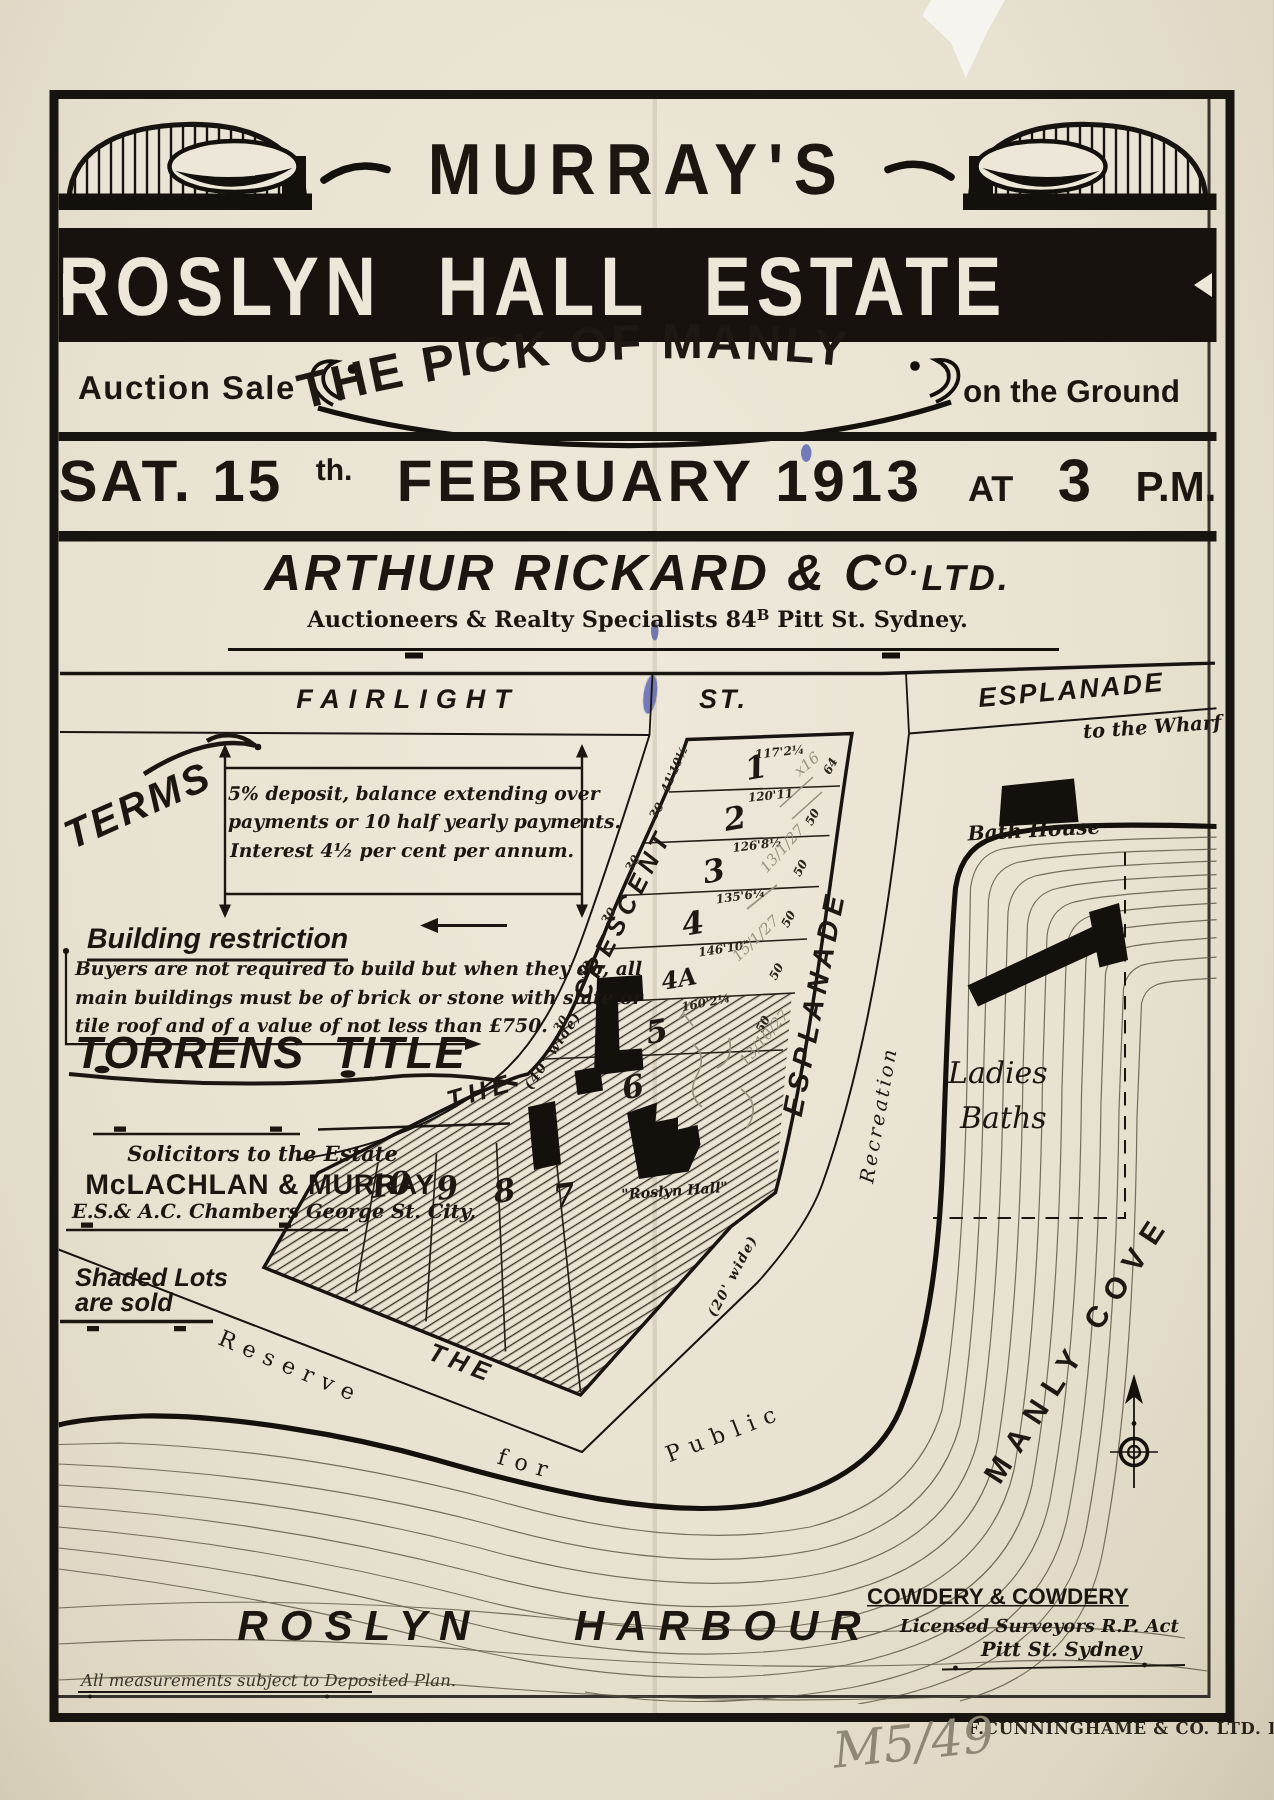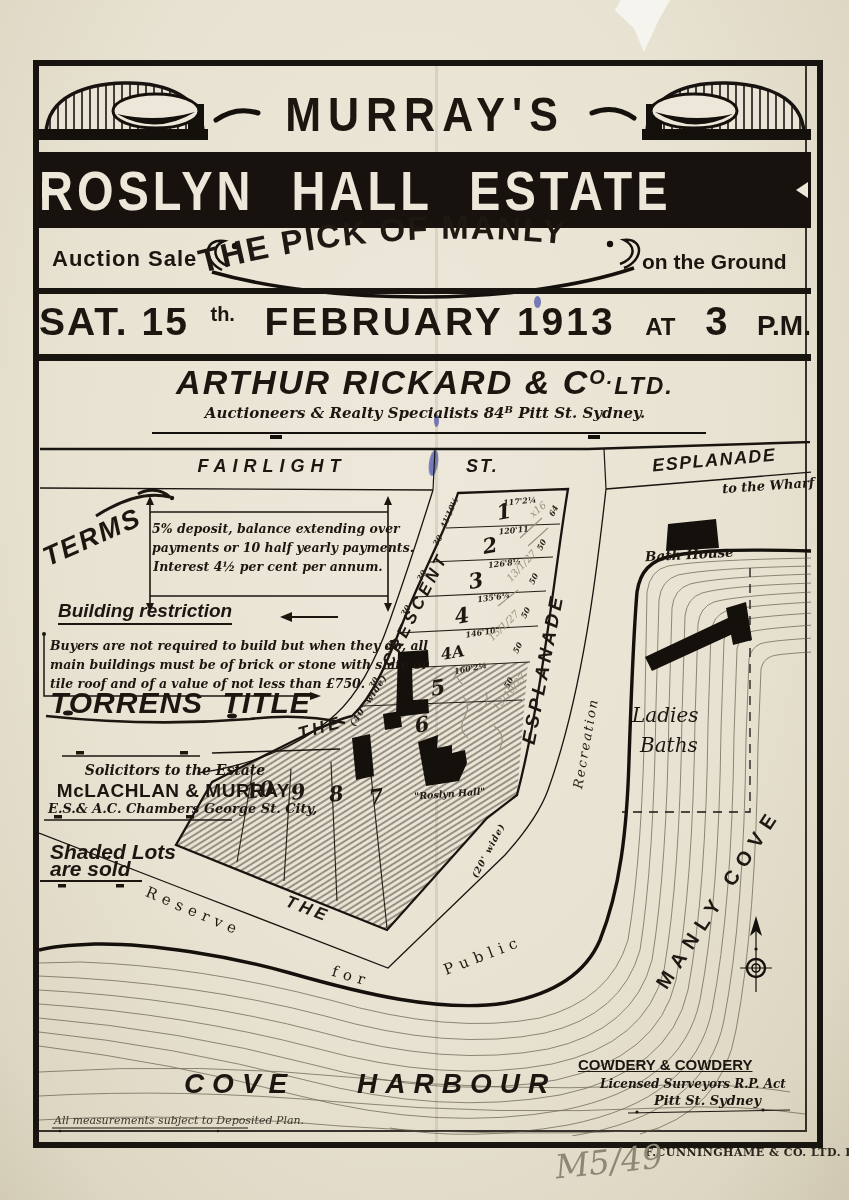--- a/index.html
+++ b/index.html
@@ -20,21 +20,21 @@
     transform:scaleY(1.18);white-space:nowrap;}
   .tri{position:absolute;width:0;height:0;border-top:8px solid transparent;border-bottom:8px solid transparent;}
   .murrays{position:absolute;left:230px;top:90px;width:390px;text-align:center;font-weight:900;
     font-size:43px;letter-spacing:7px;transform:scaleY(1.12);white-space:nowrap;}
   .rule{position:absolute;background:#181410;}
   .daterow{position:absolute;left:39px;top:299px;width:772px;height:54px;display:flex;
     align-items:baseline;justify-content:space-between;gap:12px;font-weight:900;white-space:nowrap;}
   .agent-name{position:absolute;left:39px;top:363px;width:772px;text-align:center;font-weight:900;
     font-style:italic;font-size:34px;letter-spacing:2px;white-space:nowrap;}
   .agent-sub{position:absolute;left:39px;top:404px;width:772px;text-align:center;
-    font-family:"DejaVu Serif",serif;font-style:italic;font-weight:700;font-size:15px;}
+    font-family:"DejaVu Serif",serif;font-weight:700;font-size:15px;}
   .lbl{position:absolute;white-space:nowrap;}
   svg text{fill:#1d1812;}
   .t-lot{font:italic 700 21px "DejaVu Serif",serif;}
   .t-lot-s{font:italic 700 16px "DejaVu Serif",serif;}
   .t-dim{font:italic 700 8px "DejaVu Serif",serif;fill:#2a241a;}
   .t-street{font:italic 900 17px "Liberation Sans",sans-serif;letter-spacing:4px;}
   .t-esp{font:italic 900 19px "Liberation Sans",sans-serif;letter-spacing:4px;}
   .t-wide{font:italic 700 9px "DejaVu Serif",serif;letter-spacing:1px;}
   .t-res{font:400 15px "DejaVu Serif",serif;letter-spacing:6px;}
   .t-rec{font:italic 400 13px "DejaVu Serif",serif;letter-spacing:2px;}
@@ -304,45 +304,45 @@
   <div class="lbl h-900 it" style="left:652px;top:450px;font-size:18px;letter-spacing:1.5px;transform:rotate(-5deg);">ESPLANADE</div>
   <div class="lbl script" style="left:722px;top:478px;font-size:13px;font-weight:700;transform:rotate(-4deg);">to the Wharf</div>
 
   <div class="lbl h-900 it" style="left:40px;top:522px;font-size:27px;letter-spacing:2px;transform:rotate(-24deg);">TERMS</div>
   <div class="lbl script" style="left:152px;top:519px;width:232px;text-align:center;font-size:12.5px;line-height:19px;font-weight:700;">
     <div>5% deposit, balance extending over</div>
     <div>payments or 10 half yearly payments.</div>
     <div>Interest 4½ per cent per annum.</div>
   </div>
 
-  <div class="lbl h-900 it" style="left:58px;top:600px;font-size:19px;border-bottom:2.5px solid #1b1710;padding-bottom:1px;">Building restriction</div>
+  <div class="lbl h-900 it" style="left:58px;top:616px;font-size:19px;border-bottom:2.5px solid #1b1710;padding-bottom:1px;">Building restriction</div>
   <div class="lbl script" style="left:50px;top:636px;width:352px;font-size:12.5px;line-height:19px;font-weight:700;">
     <div>Buyers are not required to build but when they do, all</div>
     <div>main buildings must be of brick or stone with slate or</div>
     <div>tile roof and of a value of not less than £750.</div>
   </div>
 
   <div class="lbl h-900 it" style="left:50px;top:686px;font-size:30px;letter-spacing:1px;word-spacing:10px;">TORRENS TITLE</div>
 
   <div class="lbl script" style="left:60px;top:762px;width:230px;text-align:center;font-size:14px;font-weight:700;">Solicitors to the Estate</div>
   <div class="lbl h-900" style="left:30px;top:780px;width:260px;text-align:right;font-size:19px;letter-spacing:.5px;">McLACHLAN &amp; MURRAY</div>
   <div class="lbl script" style="left:48px;top:801px;width:260px;text-align:center;font-size:13px;font-weight:700;">E.S.&amp; A.C. Chambers George St. City,</div>
 
-  <div class="lbl h-900 it" style="left:50px;top:843px;font-size:21px;line-height:17px;">
+  <div class="lbl h-900 it" style="left:50px;top:843px;font-size:17px;line-height:17px;">
     <div>Shaded Lots</div>
     <div>are sold</div>
   </div>
 
   <div class="lbl script" style="left:645px;top:546px;font-size:13.5px;font-weight:700;transform:rotate(-3deg);">Bath House</div>
   <div class="lbl script" style="left:632px;top:700px;font-size:20px;line-height:30px;">
     <div>Ladies</div>
     <div style="margin-left:8px;">Baths</div>
   </div>
 
-  <div class="lbl h-900 it" style="left:90px;top:1068px;width:560px;text-align:center;font-size:28px;letter-spacing:8px;word-spacing:46px;">COVE HARBOUR</div>
+  <div class="lbl h-900 it" style="left:90px;top:1068px;width:560px;text-align:center;font-size:28px;letter-spacing:8px;word-spacing:46px;">ROSLYN HARBOUR</div>
 
   <div class="lbl h-900" style="left:578px;top:1056px;width:200px;font-size:15px;text-decoration:underline;">COWDERY &amp; COWDERY</div>
   <div class="lbl script" style="left:600px;top:1077px;width:215px;text-align:left;font-size:12px;font-weight:700;">Licensed Surveyors R.P. Act</div>
   <div class="lbl script" style="left:600px;top:1093px;width:215px;text-align:center;font-size:13px;font-weight:700;">Pitt St. Sydney</div>
 
   <div class="lbl script" style="left:54px;top:1114px;font-size:11px;color:#3a342a;">All measurements subject to Deposited Plan.</div>
 
   <div class="lbl" style="left:645px;top:1146px;font-family:'DejaVu Serif',serif;font-size:11px;font-weight:700;letter-spacing:.5px;color:#2a251c;">F.CUNNINGHAME &amp; CO. LTD. LITHO.</div>
   <div class="lbl script" style="left:555px;top:1142px;font-size:33px;color:#8e8775;transform:rotate(-6deg);">M5/49</div>
 

